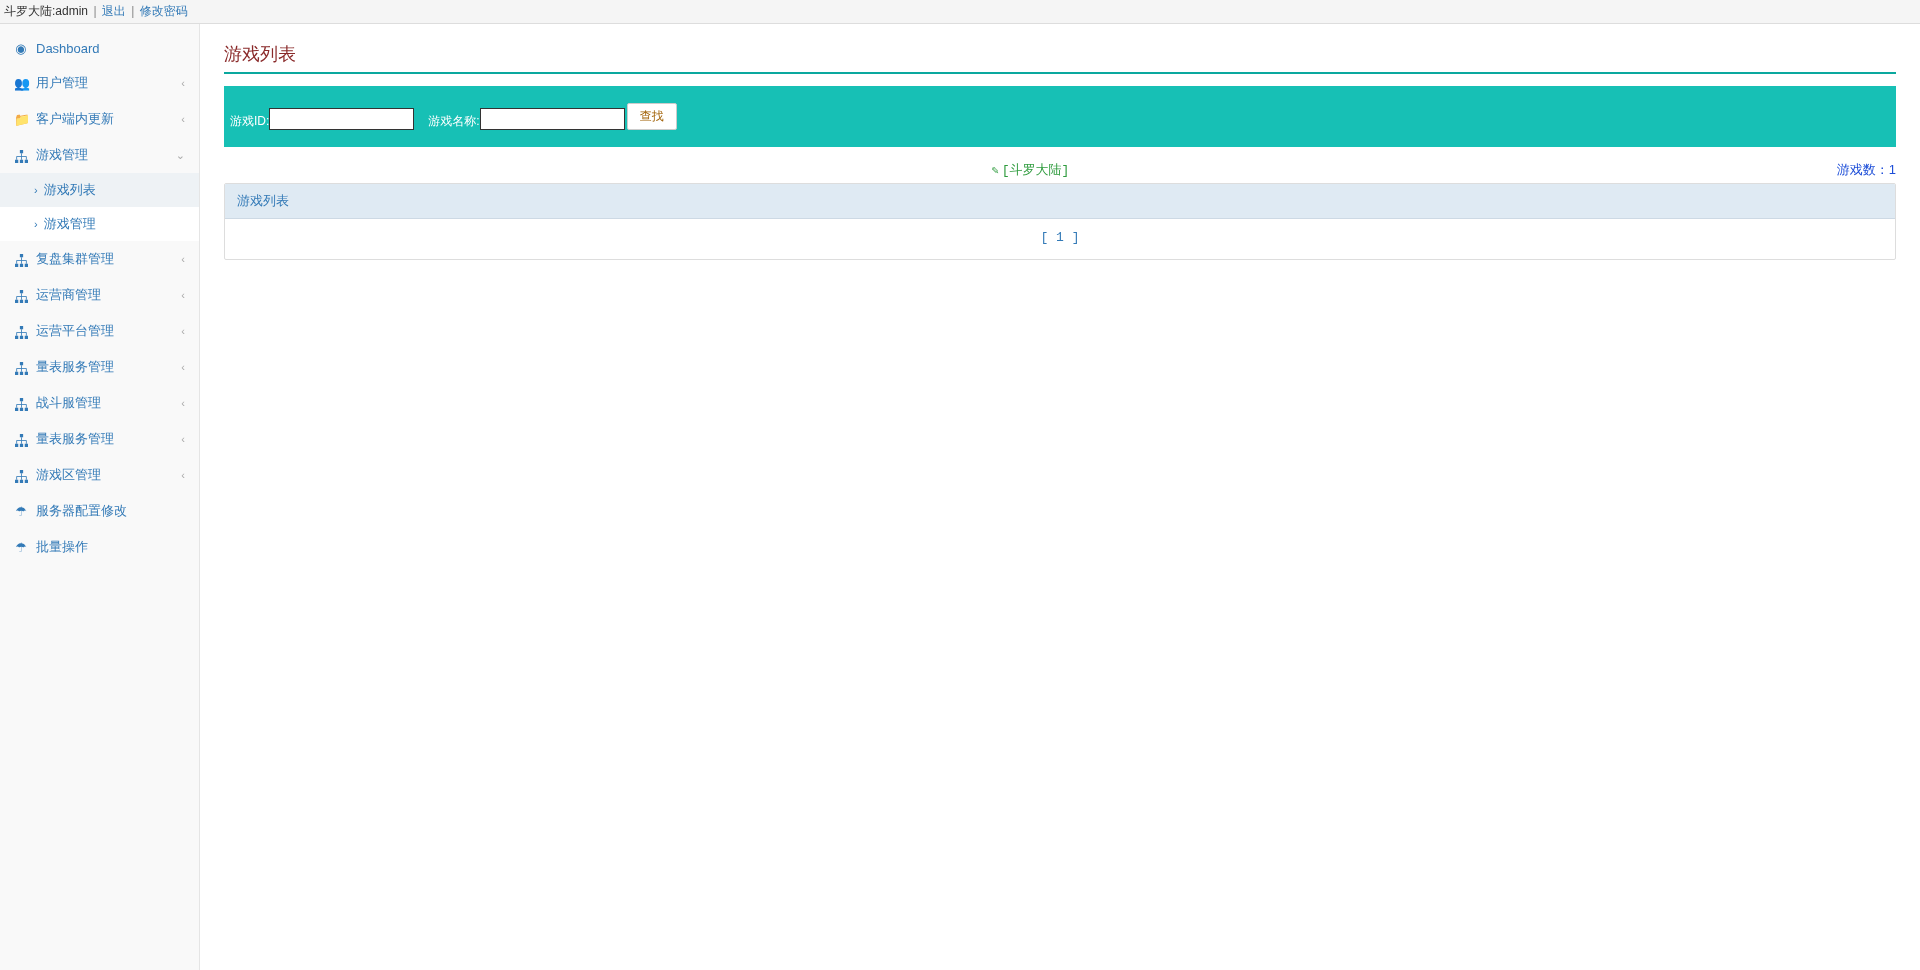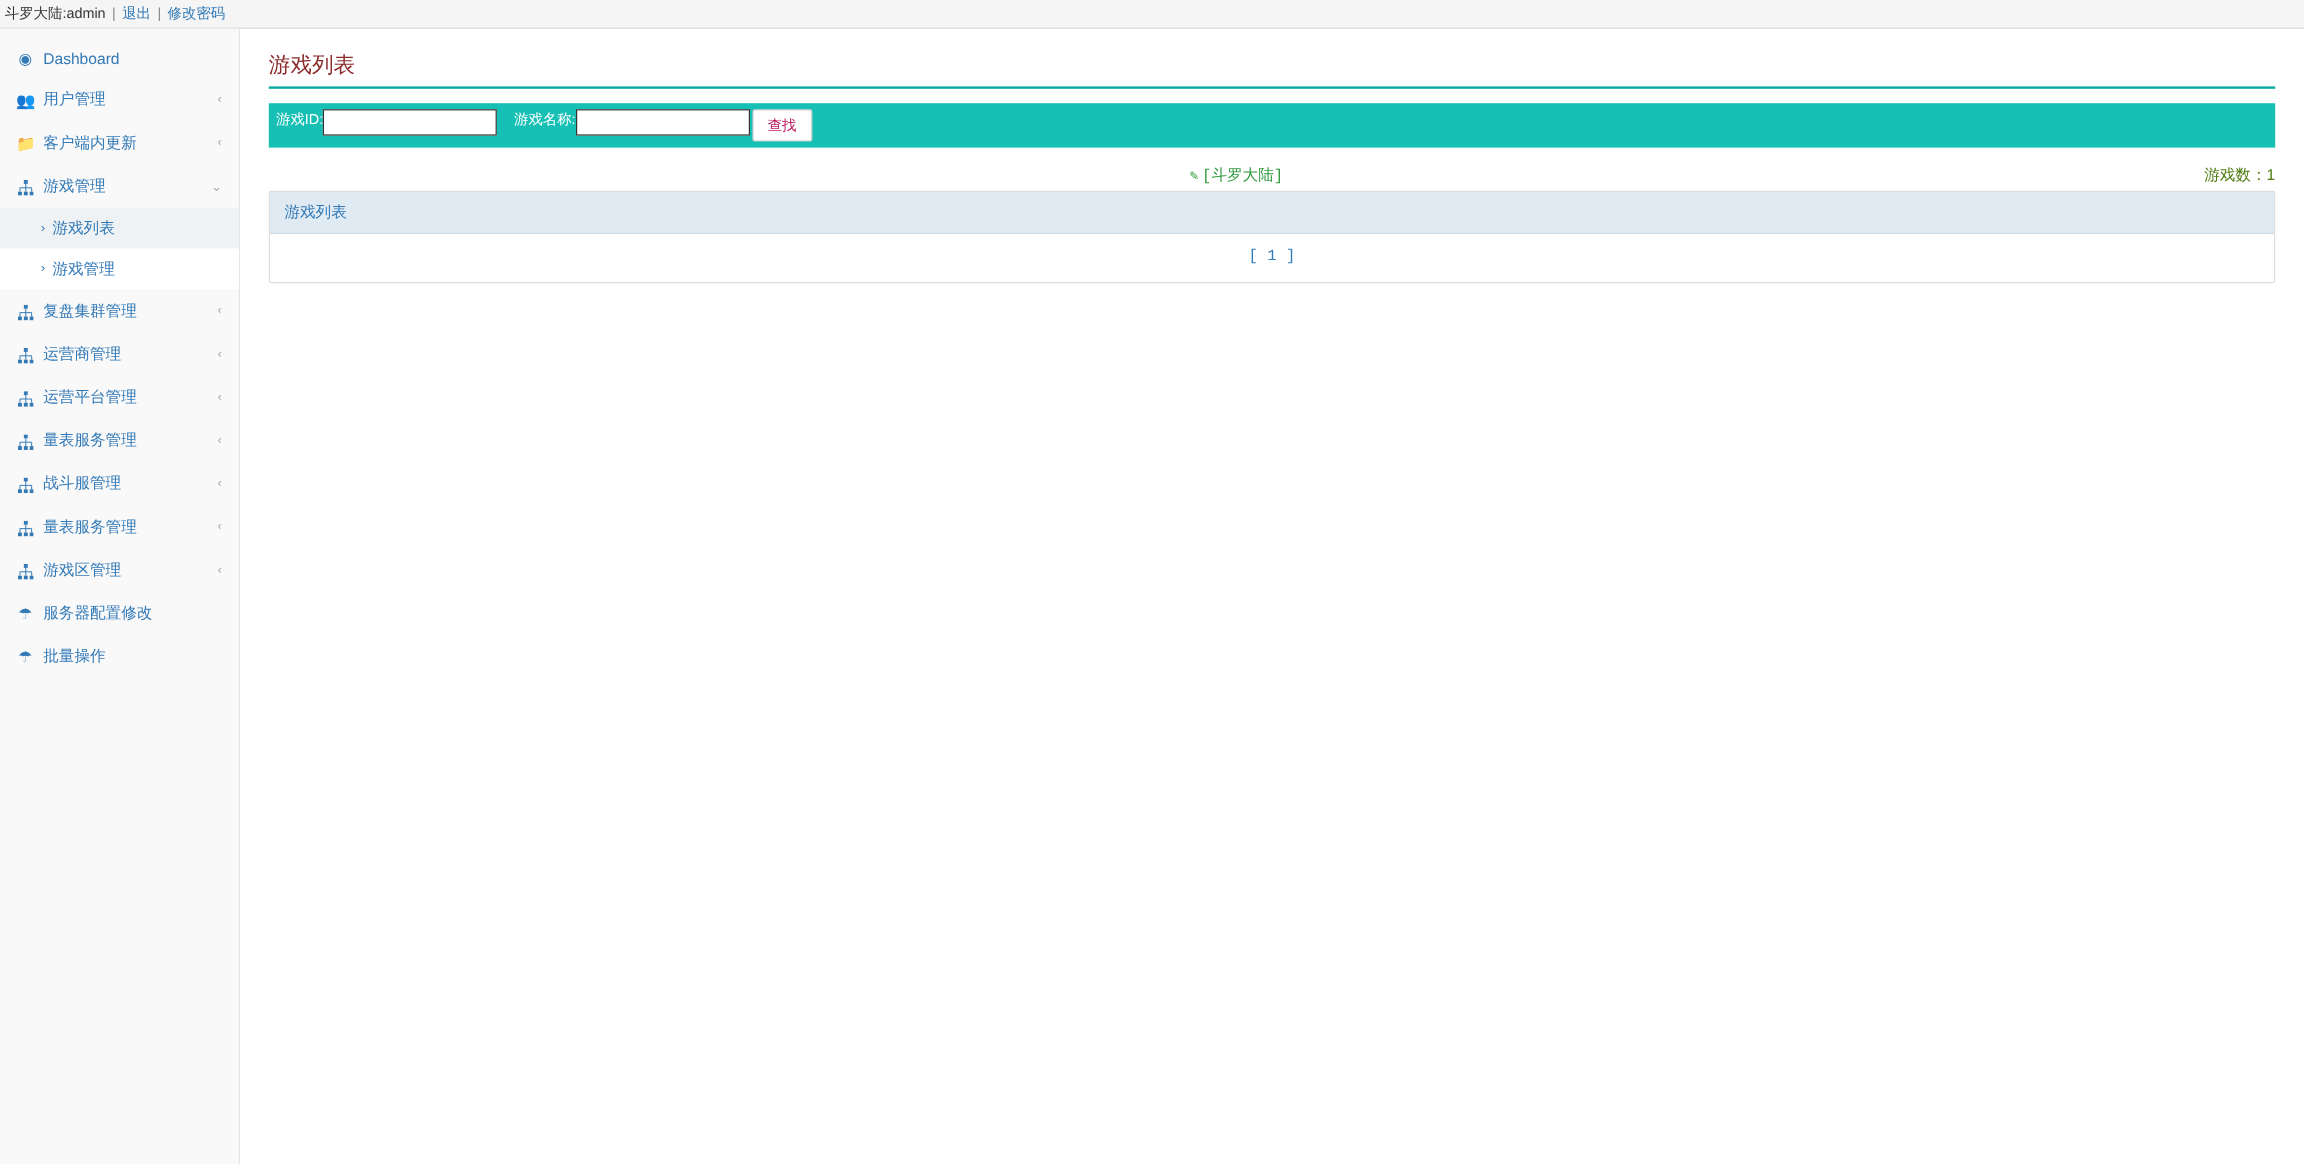--- a/index.html
+++ b/index.html
@@ -21,31 +21,31 @@
 .nav-item .ico { width: 14px; text-align: center; margin-right: 8px; font-size: 13px; }
 .nav-item .caret { margin-left: auto; color: #aaa; font-size: 11px; }
 .subnav { background: #fff; }
 .sub-item { display: flex; align-items: center; padding: 8px 14px 8px 34px; color: #337ab7; cursor: pointer; font-size: 13px; }
 .sub-item.active { background: #eef2f5; }
 .sub-item .chev { margin-right: 6px; color: #337ab7; font-size: 11px; }
 
 
 .page-title { color: #8a2a2a; font-size: 18px; font-weight: normal; padding-bottom: 6px; border-bottom: 2px solid #0aa89e; margin-bottom: 12px; }
 
-.searchbar { background: #17c0b5; padding: 5px 6px; display: flex; align-items: flex-start; gap: 0; color: #fff; }
+.searchbar { background: #17c0b5; padding: 17px 6px; display: flex; align-items: flex-end; gap: 0; color: #fff; }
 .searchbar label { font-size: 12px; color: #fff; }
 .searchbar input[type=text] { height: 22px; border: 1px solid #333; padding: 0 4px; font-size: 12px; background: #fff; }
 .sb-id { width: 145px; }
 .sb-name { width: 145px; }
-.searchbar .btn { background: #fff; border: 1px solid #ccc; padding: 4px 12px; font-size: 12px; color: #be185d; cursor: pointer; margin-left: 2px; border-radius:2px;}
+.searchbar .btn { background: #fff; border: 1px solid #ccc; padding: 4px 12px; font-size: 12px; color: #a16207; cursor: pointer; margin-left: 2px; border-radius:2px;}
 
 .meta-row { display: flex; align-items: center; margin: 14px 0 4px; }
 .add-link { margin-left: auto; margin-right: auto; color: #2e9b3d; font-size: 13px; display:flex; align-items:center; gap:3px;}
 .add-link .ico { color:#2e9b3d; font-size:12px;}
-.count { color: #4d7c0f; font-size: 13px; }
+.count { color: #1d4ed8; font-size: 13px; }
 
 .panel { border: 1px solid #ddd; border-radius: 2px; overflow: hidden; }
 .panel-head { background: #dfeaf3; color: #337ab7; padding: 8px 12px; font-size: 13px; border-bottom: 1px solid #cdd9e4; }
 table { width: 100%; border-collapse: collapse; }
 th { text-align: left; font-weight: bold; padding: 8px 12px; border-bottom: 1px solid #ddd; font-size: 13px; }
 td { padding: 8px 12px; border-bottom: 1px solid #eee; font-size: 13px; }
 .col-id { width: 320px; }
 .col-name { width: 400px; }
 .act-link { color: #f0a030; margin-right: 12px; cursor: pointer; display:inline-flex; align-items:center; gap:2px;}
 .act-link .ico { font-size:11px; }

